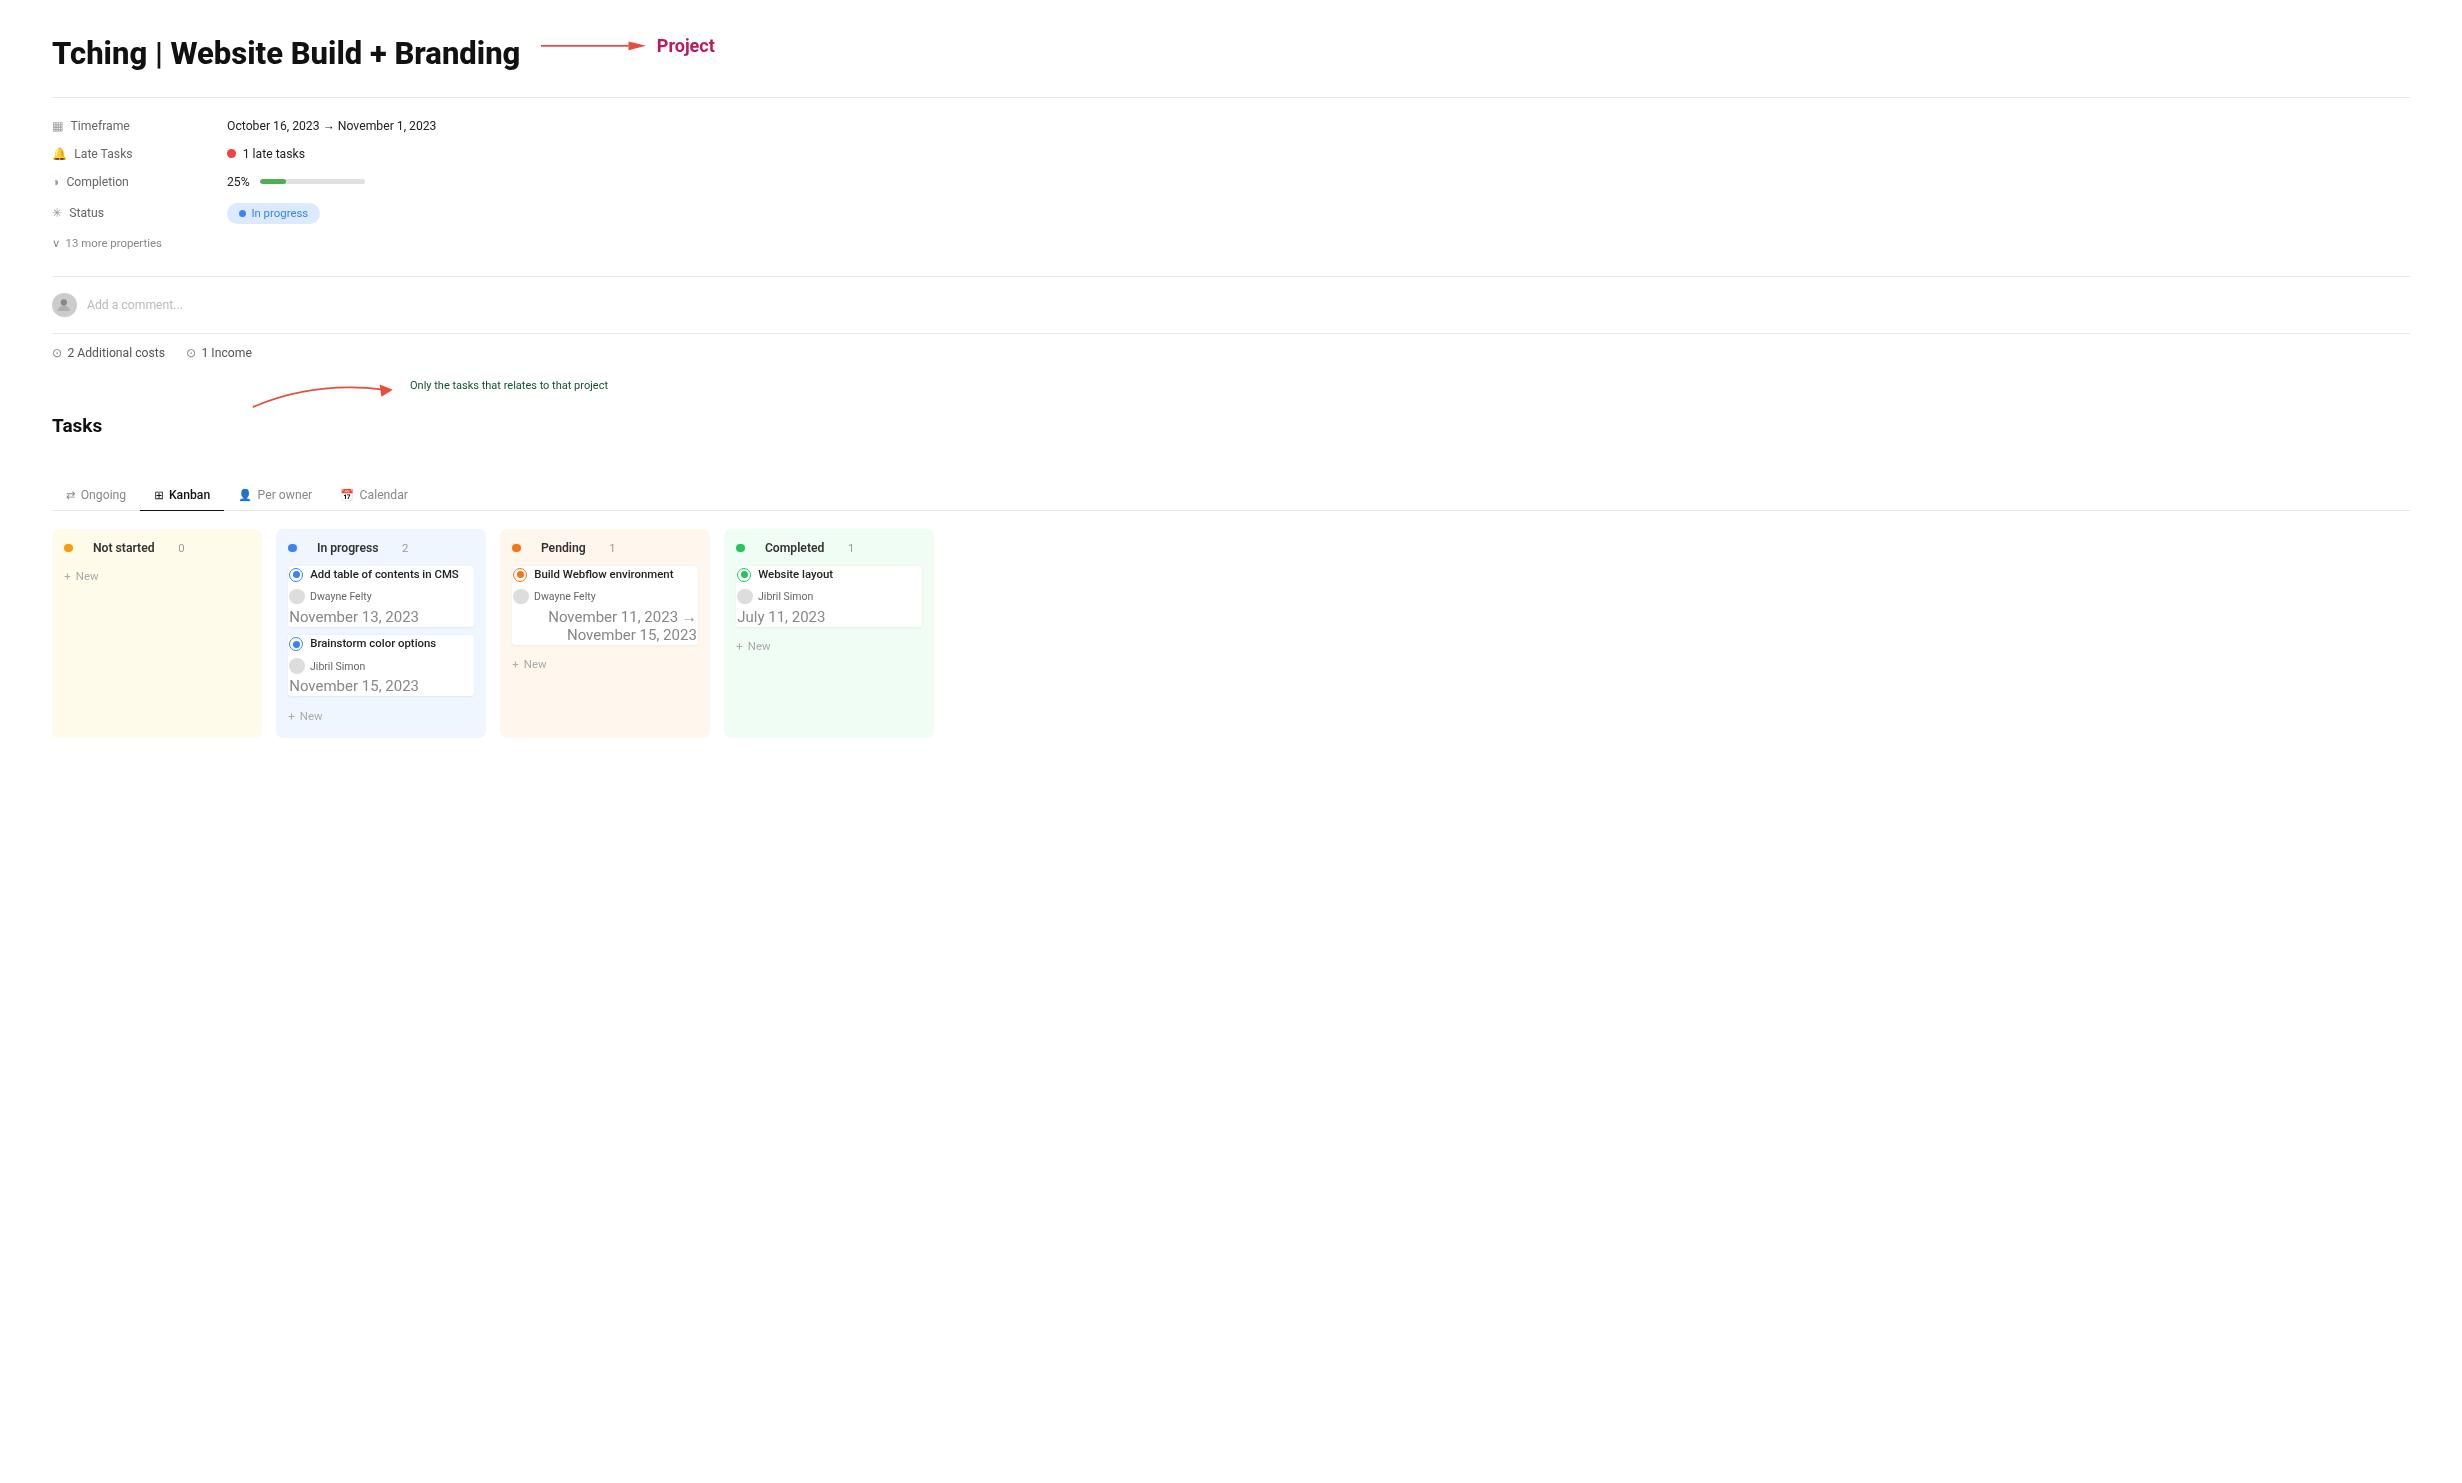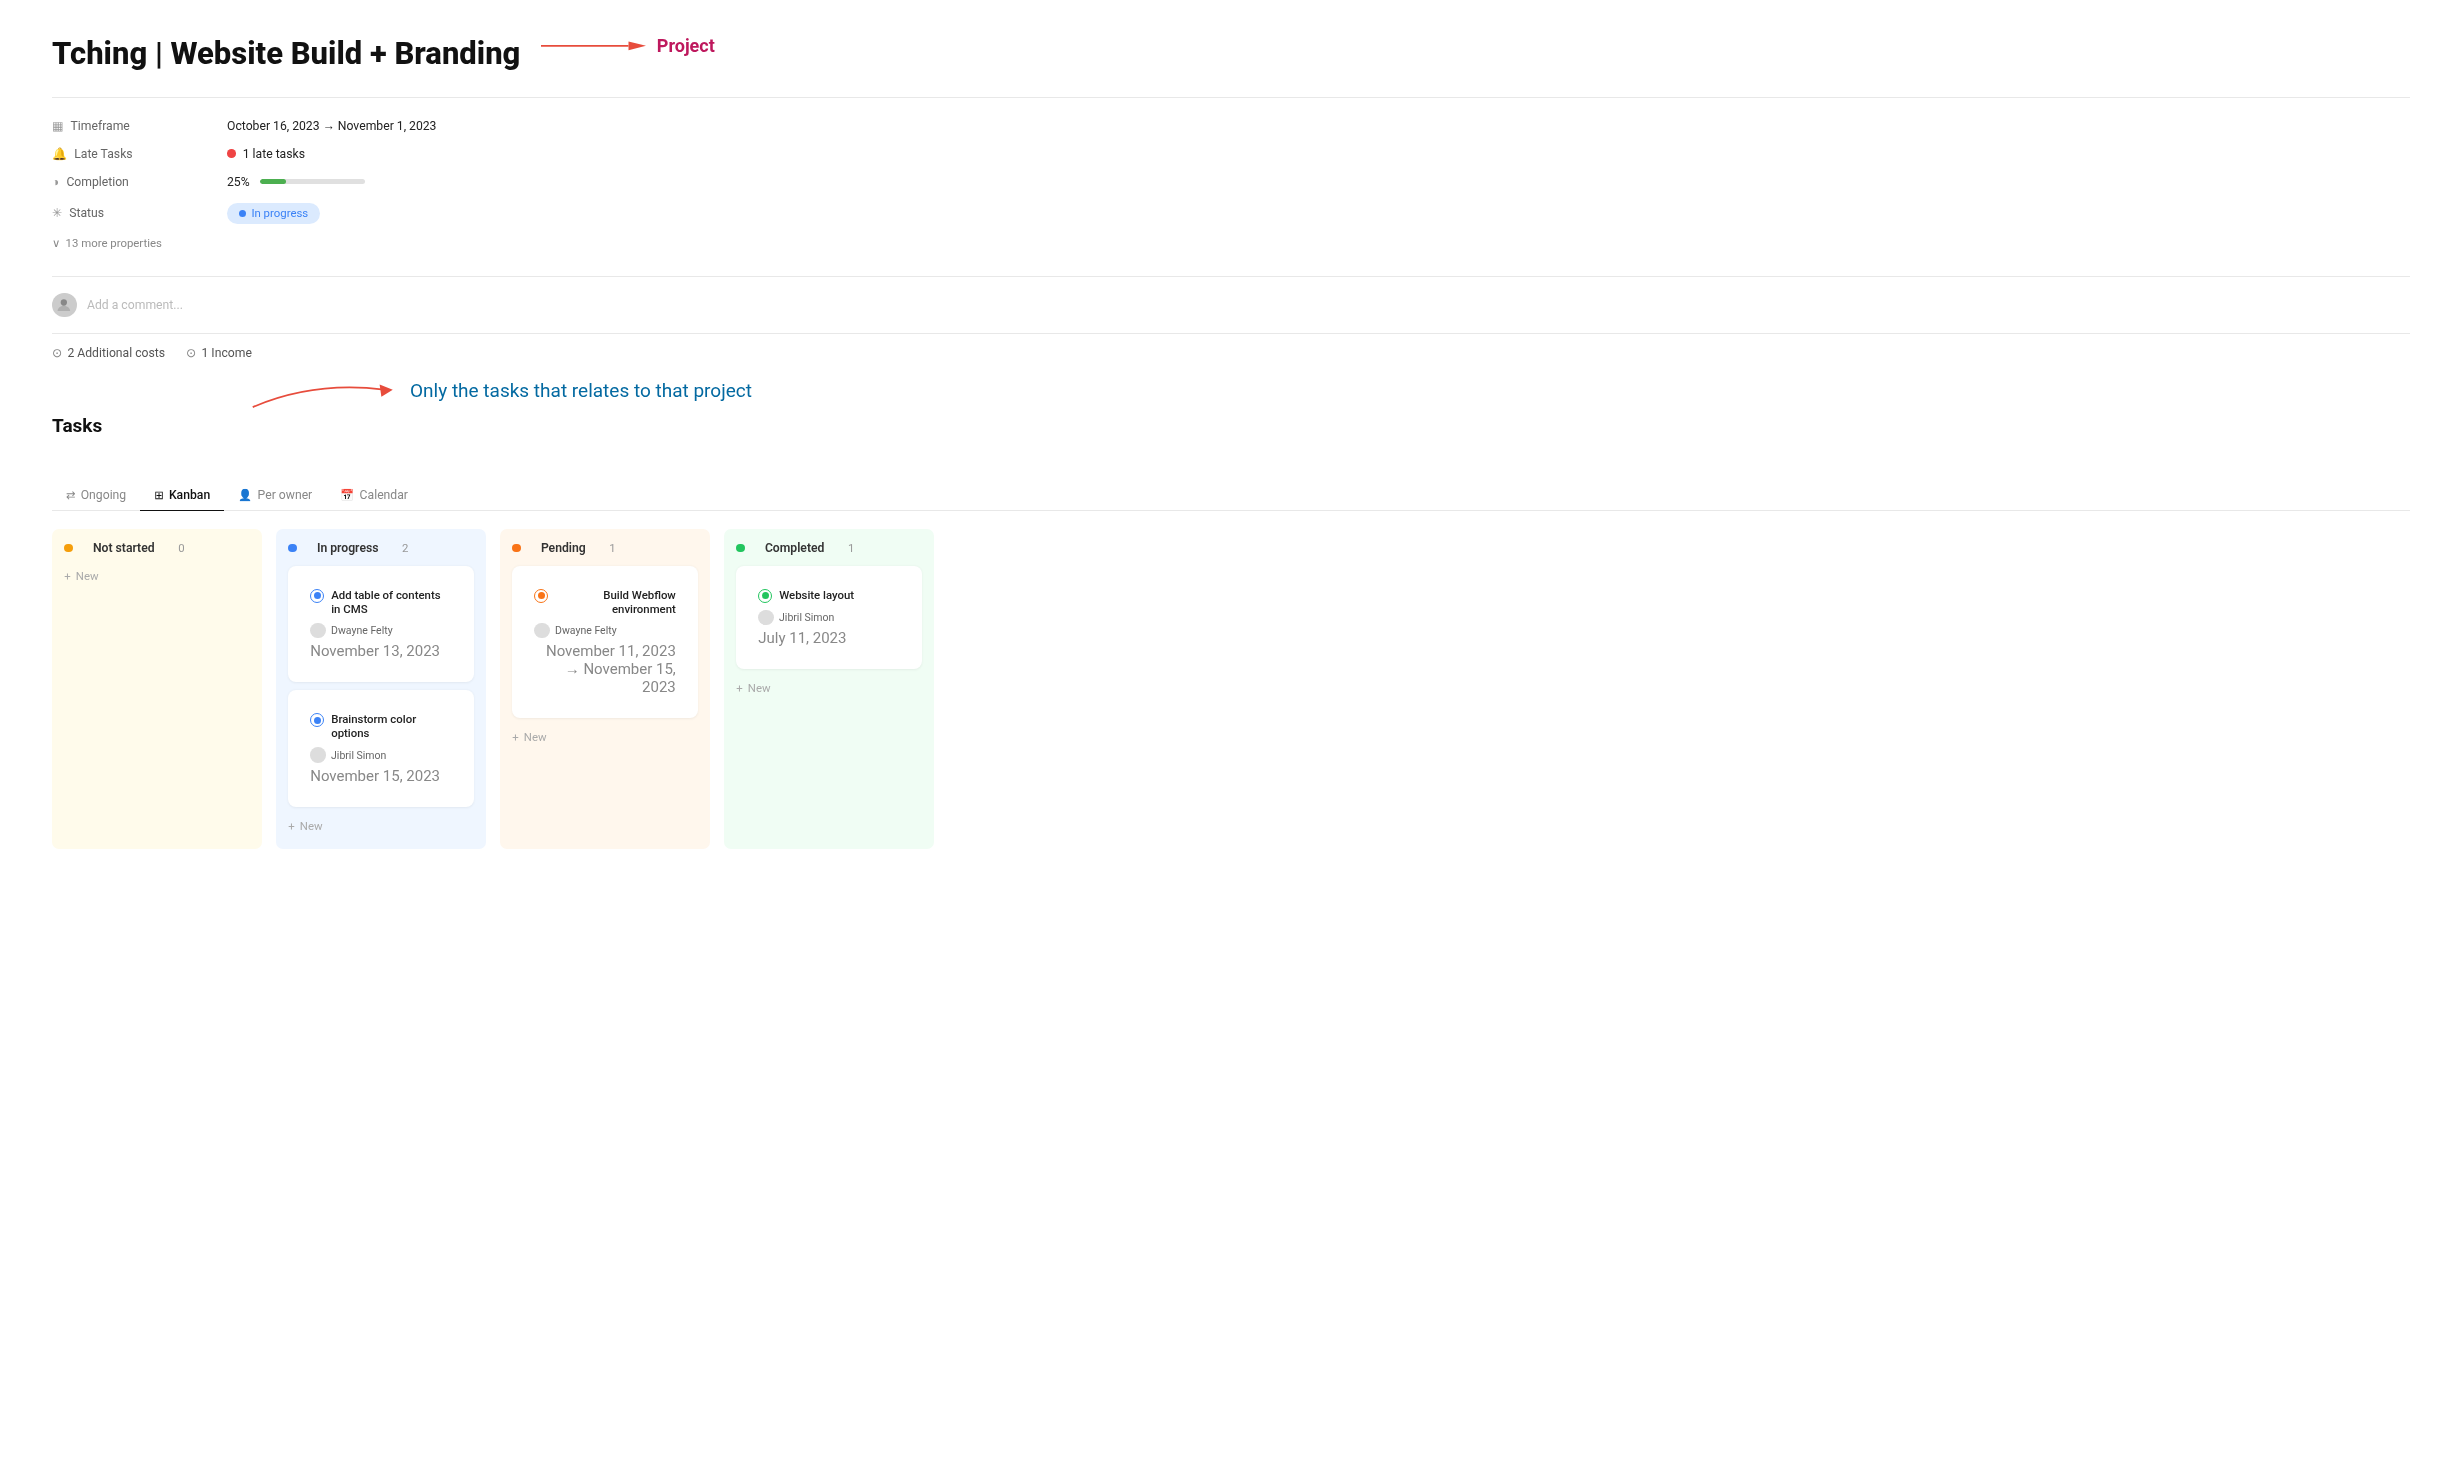--- a/index.html
+++ b/index.html
@@ -237,22 +237,22 @@
       color: #333;
     }
     .col-count {
       font-size: 11.4px;
       color: #999;
       margin-left: 3.5px;
     }
 
     .task-card {
       background: #fff;
-      border-radius: 8px;
-      padding: 22px;
+      border-radius: 3px;
+      padding: 1px;
       margin-bottom: 8.7px;
       box-shadow: 0 0.9px 2.6px rgba(0,0,0,0.06);
     }
     .task-title-row {
       display: flex;
       align-items: flex-start;
       gap: 7px;
       margin-bottom: 7px;
     }
     .task-check {
@@ -397,21 +397,21 @@
   <div style="position:relative; margin-bottom: 44px;">
     <div style="display:flex;align-items:center;gap:14px;">
       <span class="tasks-title">Tasks</span>
     </div>
 
     <div style="position:absolute;left:192px;top:-17.5px;display:flex;align-items:center;gap:7px;">
       <svg width="175" height="44" viewBox="0 0 200 50" fill="none" xmlns="http://www.w3.org/2000/svg">
         <path d="M10 40 Q80 10 160 20" stroke="#e74c3c" stroke-width="2" fill="none"></path>
         <polygon points="155,14 170,20 157,28" fill="#e74c3c"></polygon>
       </svg>
-      <span style="font-size:19px;color:#0369a1;white-space:nowrap;position:absolute;left:166px;top:7px;">Only the tasks that relates to that project</span>
+      <span style="font-size:11px;color:#14532d;white-space:nowrap;position:absolute;left:166px;top:7px;">Only the tasks that relates to that project</span>
     </div>
   </div>
 
   <div class="tabs">
     <div class="tab">
       <span class="tab-icon">⇄</span>
       <span>Ongoing</span>
     </div>
     <div class="tab active">
       <span class="tab-icon">⊞</span>

